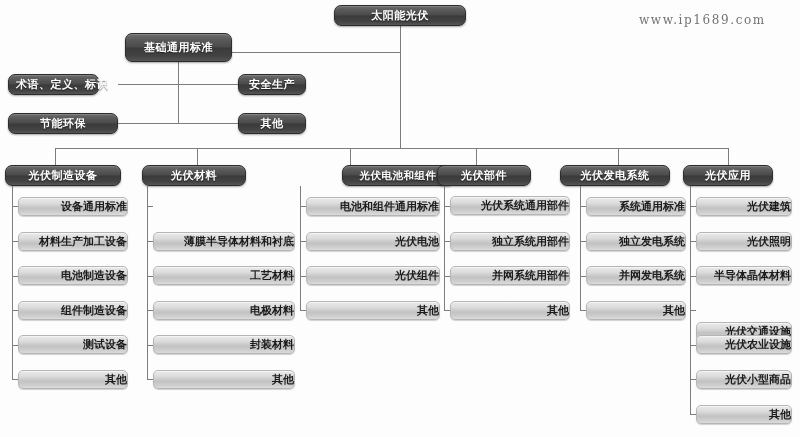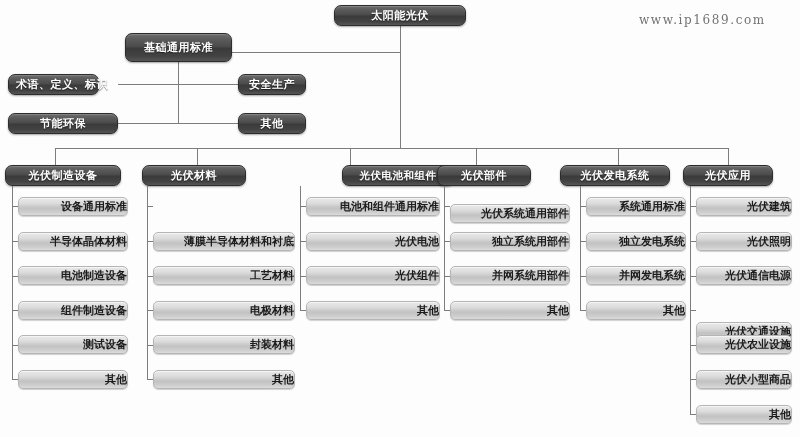--- a/index.html
+++ b/index.html
@@ -135,21 +135,21 @@
   <div class="line h" style="left:12px; top:241px; width:6px;"></div>
   <div class="line h" style="left:12px; top:276px; width:6px;"></div>
   <div class="line h" style="left:12px; top:310px; width:6px;"></div>
   <div class="line h" style="left:12px; top:345px; width:6px;"></div>
   <div class="line h" style="left:12px; top:379px; width:6px;"></div>
 
   <div class="node-light" style="left:18px; top:197px; width:110px; height:19px;">
     <span>设备通用标准</span>
     </div>
   <div class="node-light" style="left:18px; top:232px; width:110px; height:19px;">
-    <span>半导体晶体材料</span>
+    <span>材料生产加工设备</span>
     </div>
   <div class="node-light" style="left:18px; top:266px; width:110px; height:19px;">
     <span>电池制造设备</span>
     </div>
   <div class="node-light" style="left:18px; top:301px; width:110px; height:19px;">
     <span>组件制造设备</span>
     </div>
   <div class="node-light" style="left:18px; top:335px; width:110px; height:19px;">
     <span>测试设备</span>
     </div>
@@ -208,21 +208,21 @@
 
   <div class="node-dark" style="left:437px; top:165px; width:94px; height:21px;">
     <span>光伏部件</span>
   </div>
   <div class="line v" style="left:444px; top:186px; height:124px;"></div>
   <div class="line h" style="left:444px; top:206px; width:6px;"></div>
   <div class="line h" style="left:444px; top:241px; width:6px;"></div>
   <div class="line h" style="left:444px; top:276px; width:6px;"></div>
   <div class="line h" style="left:444px; top:310px; width:6px;"></div>
 
-  <div class="node-light" style="left:450px; top:204px; width:120px; height:19px;">
+  <div class="node-light" style="left:450px; top:196px; width:120px; height:19px;">
     <span>光伏系统通用部件</span>
     </div>
   <div class="node-light" style="left:450px; top:232px; width:120px; height:19px;">
     <span>独立系统用部件</span>
     </div>
   <div class="node-light" style="left:450px; top:266px; width:120px; height:19px;">
     <span>并网系统用部件</span>
     </div>
   <div class="node-light" style="left:450px; top:301px; width:120px; height:19px;">
     <span>其他</span>
@@ -262,21 +262,21 @@
   <div class="line h" style="left:690px; top:379px; width:6px;"></div>
   <div class="line h" style="left:690px; top:414px; width:6px;"></div>
 
   <div class="node-light" style="left:696px; top:197px; width:96px; height:19px;">
     <span>光伏建筑</span>
     </div>
   <div class="node-light" style="left:696px; top:232px; width:96px; height:19px;">
     <span>光伏照明</span>
     </div>
   <div class="node-light" style="left:696px; top:266px; width:96px; height:19px;">
-    <span>光伏通信电源</span>
+    <span>半导体晶体材料</span>
     </div>
   <div class="node-light" style="left:696px; top:301px; width:96px; height:19px;margin-top:21px;">
     <span>光伏交通设施</span>
     </div>
   <div class="node-light" style="left:696px; top:335px; width:96px; height:19px;">
     <span>光伏农业设施</span>
     </div>
   <div class="node-light" style="left:696px; top:370px; width:96px; height:19px;">
     <span>光伏小型商品</span>
     </div>

